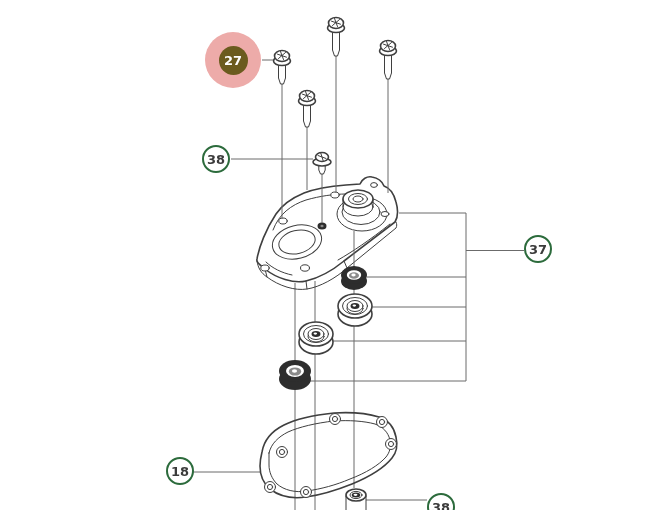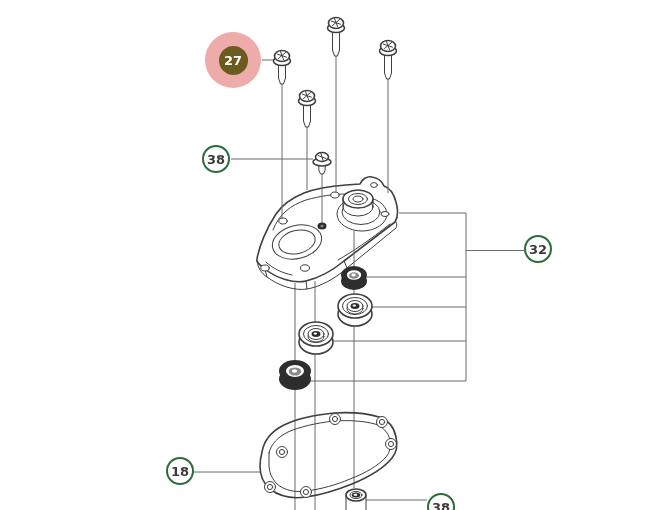--- a/index.html
+++ b/index.html
@@ -233,21 +233,21 @@
 
   <div class="callout-hl" style="left:205px;top:32px;">
     <div class="core">27</div>
   </div>
 
   <div class="callout" style="left:202px;top:145px;">
     <span>38</span>
   </div>
 
   <div class="callout" style="left:524px;top:235px;">
-    <span>32</span>
+    <span>37</span>
   </div>
 
   <div class="callout" style="left:166px;top:457px;">
     <span>18</span>
   </div>
 
   <div class="callout" style="left:427px;top:493px;">
     <span>38</span>
   </div>
 

